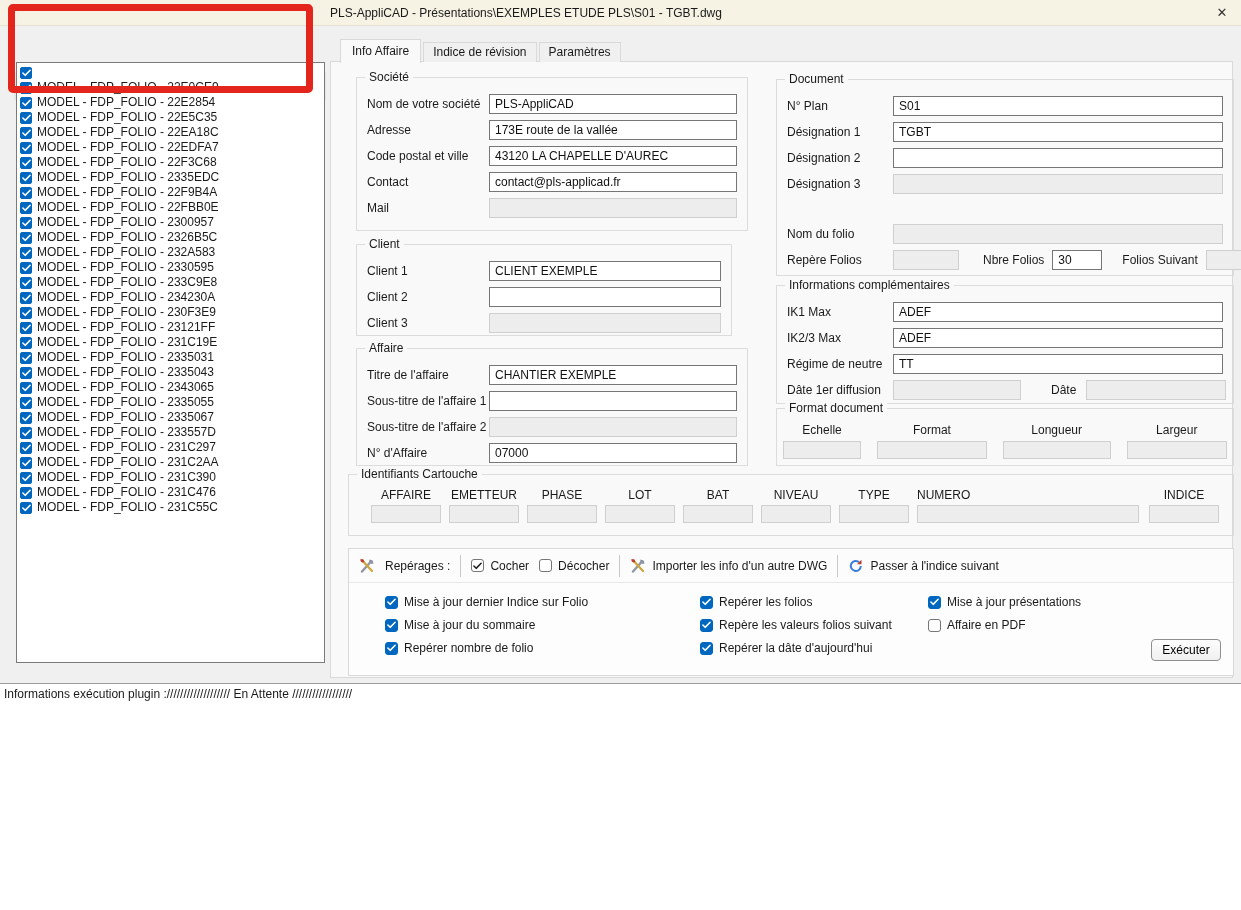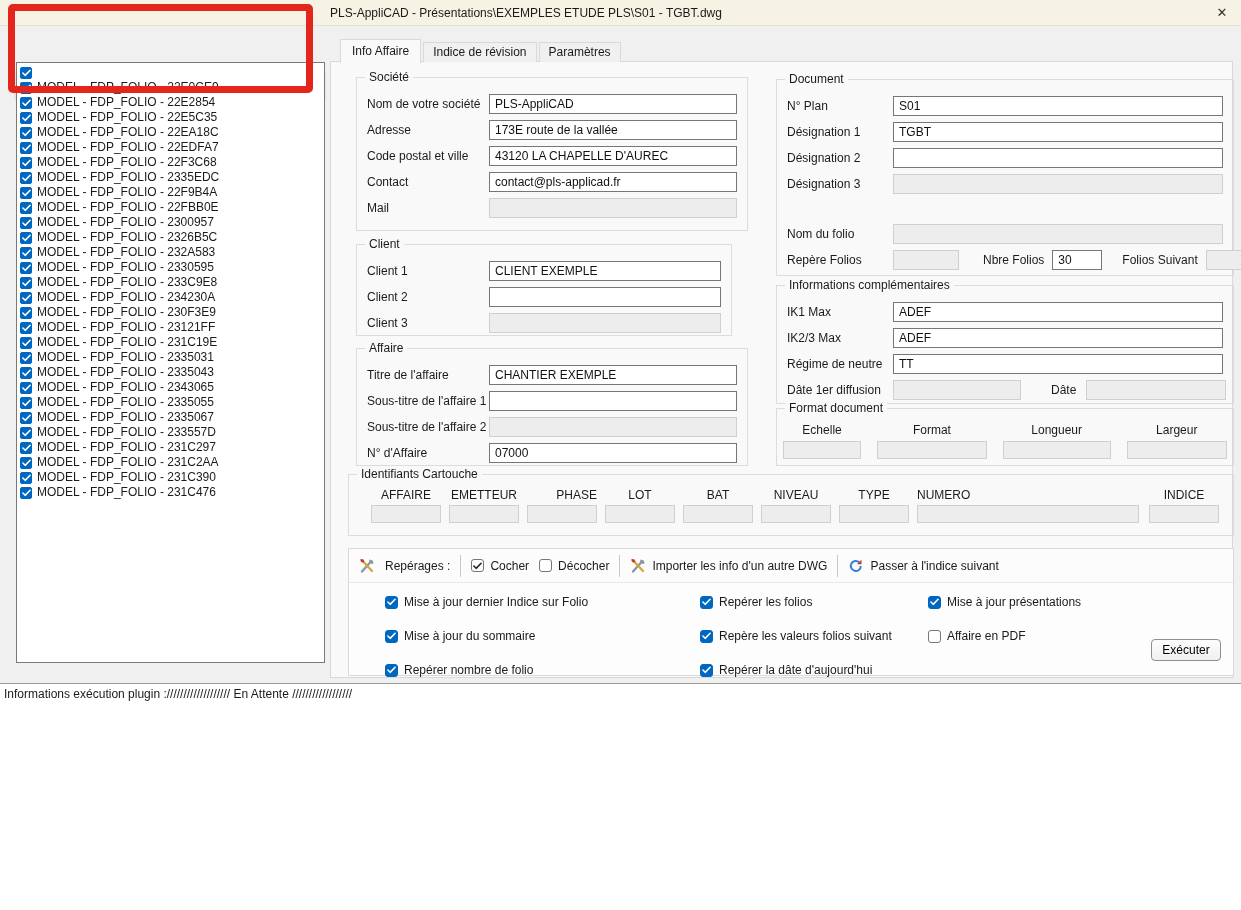--- a/index.html
+++ b/index.html
@@ -65,21 +65,21 @@
   .id-cols { display:flex; gap:8px; padding-left:22px; margin-top:13px; align-items:flex-start; }
   .id-col { display:flex; flex-direction:column; gap:3px; }
   .id-col .id-label { text-align:center; white-space:nowrap; }
   .id-col.left-label .id-label { text-align:left; }
   .id-col .tb { flex:none; height:18px; width:100%; }
 
   
   .actions { background:#fdfdfd; border:1px solid #d9d9d9; }
   .actions-toolbar { display:flex; align-items:center; height:34px; gap:10px; padding-left:10px; background:#fcfcfc; border-bottom:1px solid #e8e8e8; }
   .options { display:flex; padding:12px 0 0 36px; }
-  .opt-col { display:flex; flex-direction:column; gap:20px; }
+  .opt-col { display:flex; flex-direction:column; gap:9px; }
   .opt-col1 { width:315px; }
   .opt-col2 { width:228px; }
   .exec-btn { position:absolute; right:12px; bottom:14px; width:70px; height:22px; border:1px solid #8f8f8f; border-radius:4px; background:linear-gradient(#fdfdfd,#f0f0f0); font-family:"Liberation Sans",sans-serif; font-size:12px; cursor:pointer; }
 
   
   .status-sep { position:absolute; left:0; top:683px; width:1241px; height:1px; background:#9a9a9a; }
   .status-text { position:absolute; left:4px; top:687px; white-space:nowrap; }
 
   .icon16 { width:16px; height:16px; flex:0 0 16px; }
 </style>
@@ -392,20 +392,28 @@
 
       <div class="lrow">
         <span class="cb blue small on">
           <svg viewBox="0 0 10 8">
             <use href="#def-tick"></use>
           </svg>
         </span>
         <span class="llabel">MODEL - FDP_FOLIO - 231C476</span>
       </div>
 
+      <div class="lrow">
+        <span class="cb blue small on">
+          <svg viewBox="0 0 10 8">
+            <use href="#def-tick"></use>
+          </svg>
+        </span>
+        <span class="llabel">MODEL - FDP_FOLIO - 231C55C</span>
+      </div>
     </div>
 </div>
 
 <div class="red-annotation"></div>
 
 <div class="tabs">
   <div class="tab active">Info Affaire</div>
   <div class="tab">Indice de révision</div>
   <div class="tab">Paramètres</div>
 </div>
@@ -553,21 +561,21 @@
     <span class="legend">Identifiants Cartouche</span>
     <div class="id-cols">
       <div class="id-col" style="width:70px;">
           <span class="id-label">AFFAIRE</span>
           <input class="tb dis" readonly="" style="">
         </div>
       <div class="id-col" style="width:70px;">
           <span class="id-label">EMETTEUR</span>
           <input class="tb dis" readonly="" style="">
         </div>
-      <div class="id-col" style="width:70px;align-items:flex-end;">
+      <div class="id-col" style="width:70px;">
           <span class="id-label">PHASE</span>
           <input class="tb dis" readonly="" style="">
         </div>
       <div class="id-col" style="width:70px;">
           <span class="id-label">LOT</span>
           <input class="tb dis" readonly="" style="">
         </div>
       <div class="id-col" style="width:70px;">
           <span class="id-label">BAT</span>
           <input class="tb dis" readonly="" style="">

